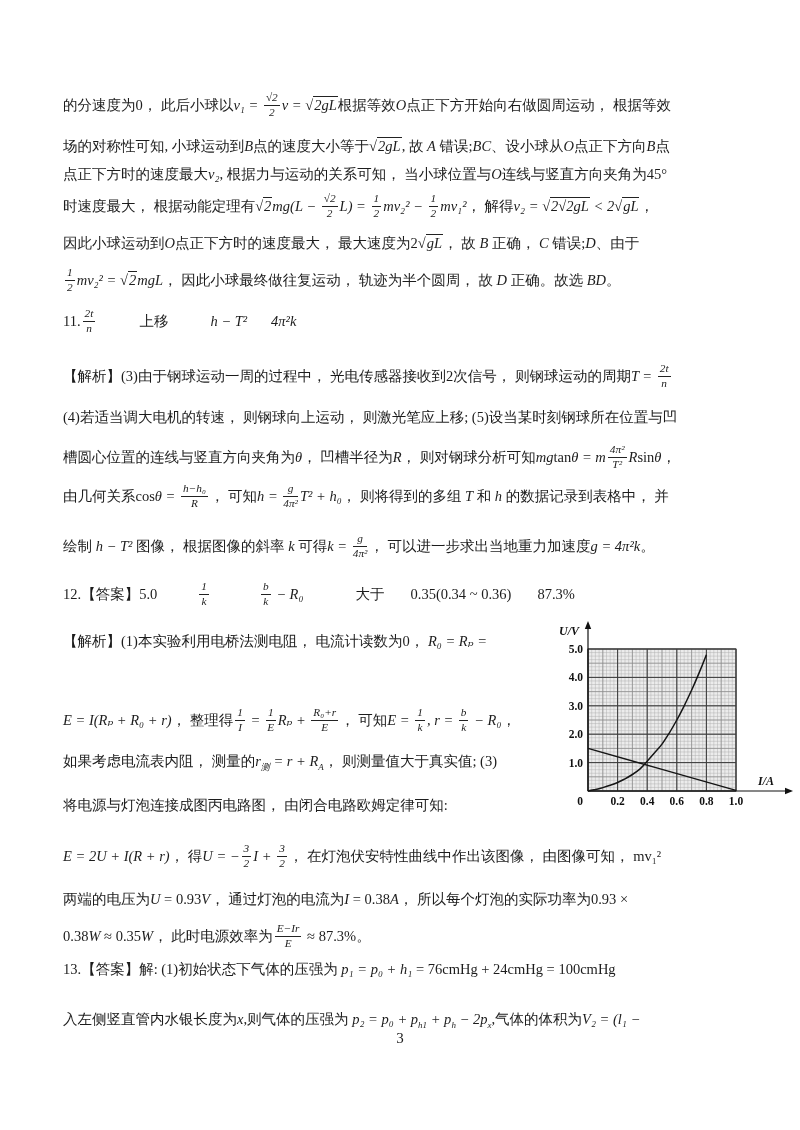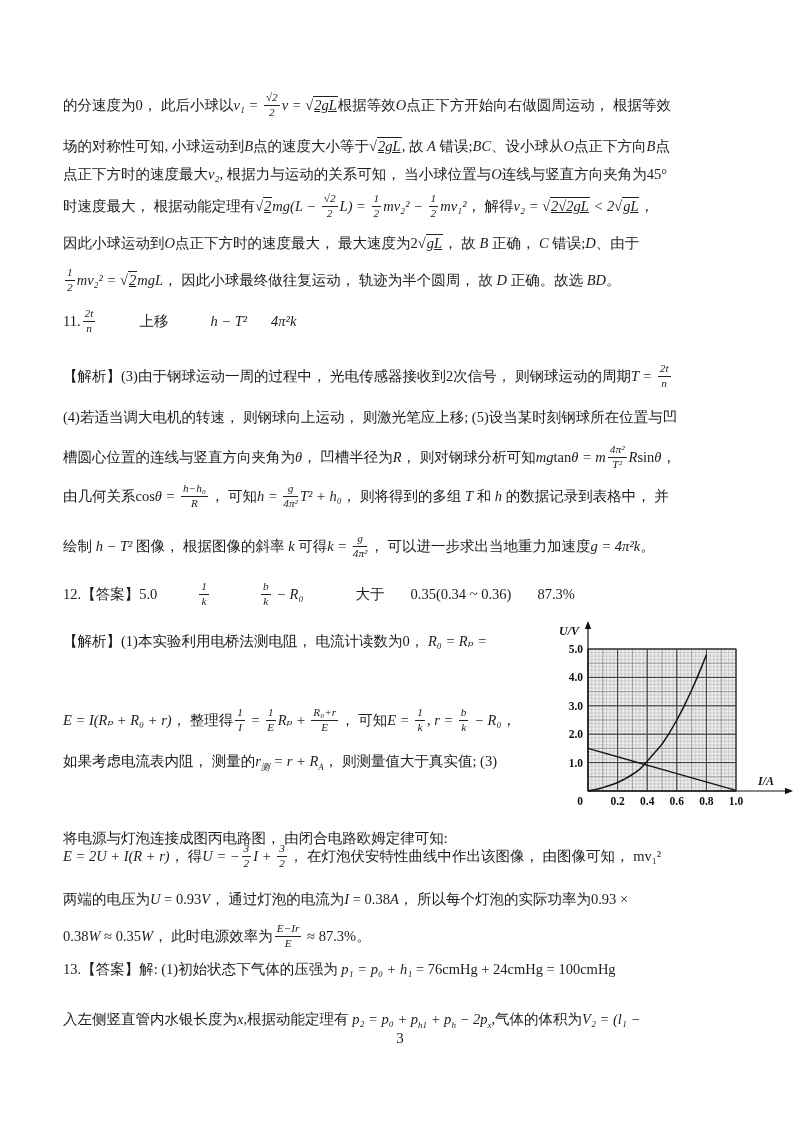--- a/index.html
+++ b/index.html
@@ -16,21 +16,21 @@
   .tx{font-family:"Liberation Serif","DejaVu Serif",serif;}
   .mi{font-family:"Liberation Serif","DejaVu Serif",serif;font-style:italic;}
   .frac{
     display:inline-block;text-align:center;vertical-align:-0.55em;
     line-height:1.05;font-size:0.78em;font-style:italic;margin:0 2px;
   }
   .frac .fn{display:block;border-bottom:1px solid #222;padding:0 2px 1px;}
   .frac .fd{display:block;padding-top:1px;}
   .rad{white-space:nowrap;font-style:italic;}
   .rad .rs{font-style:normal;}
-  .rad .rb{border-top:1.2px solid #222;padding:0 1px;text-decoration:underline;}
+  .rad .rb{border-top:1.2px solid #222;padding:0 1px;}
   sub.sb{font-size:0.62em;font-style:italic;line-height:0;}
   .gap{display:inline-block;}
   .figure{position:absolute;left:551px;top:615px;width:250px;height:200px;}
   .pageno{position:absolute;top:1030px;left:0;width:800px;text-align:center;font-size:15px;}
 </style>
 </head>
 <body>
 
 <div class="doc">
 
@@ -45,27 +45,27 @@
   <div class="line" style="top:363px"><span class="tx">【解析】(3)由于钢球运动一周的过程中， 光电传感器接收到2次信号， 则钢球运动的周期</span><span class="mi">T = </span><span class="frac"><span class="fn">2t</span><span class="fd">n</span></span></div>
   <div class="line" style="top:405px"><span class="tx">(4)若适当调大电机的转速， 则钢球向上运动， 则激光笔应上移; (5)设当某时刻钢球所在位置与凹</span></div>
   <div class="line" style="top:444px"><span class="tx">槽圆心位置的连线与竖直方向夹角为</span><span class="mi">θ</span><span class="tx">， 凹槽半径为</span><span class="mi">R</span><span class="tx">， 则对钢球分析可知</span><span class="mi">mg</span><span class="tx">tan</span><span class="mi">θ = m</span><span class="frac"><span class="fn">4π²</span><span class="fd">T²</span></span><span class="mi">R</span><span class="tx">sin</span><span class="mi">θ</span><span class="tx">，</span></div>
   <div class="line" style="top:483px"><span class="tx">由几何关系cos</span><span class="mi">θ = </span><span class="frac"><span class="fn">h−h₀</span><span class="fd">R</span></span><span class="tx">， 可知</span><span class="mi">h = </span><span class="frac"><span class="fn">g</span><span class="fd">4π²</span></span><span class="mi">T² + h₀</span><span class="tx">， 则将得到的多组 </span><span class="mi">T</span><span class="tx"> 和 </span><span class="mi">h</span><span class="tx"> 的数据记录到表格中， 并</span></div>
   <div class="line" style="top:533px"><span class="tx">绘制 </span><span class="mi">h − T²</span><span class="tx"> 图像， 根据图像的斜率 </span><span class="mi">k</span><span class="tx"> 可得</span><span class="mi">k = </span><span class="frac"><span class="fn">g</span><span class="fd">4π²</span></span><span class="tx">， 可以进一步求出当地重力加速度</span><span class="mi">g = 4π²k</span><span class="tx">。</span></div>
 
   <div class="line" style="top:581px"><span class="tx">12.【答案】5.0</span><span class="gap" style="width: 40px;"></span><span class="frac"><span class="fn">1</span><span class="fd">k</span></span><span class="gap" style="width: 48px;"></span><span class="frac"><span class="fn">b</span><span class="fd">k</span></span><span class="mi"> − R₀</span><span class="gap" style="width: 52px;"></span><span class="tx">大于</span><span class="gap" style="width: 26px;"></span><span class="tx">0.35(0.34 ~ 0.36)</span><span class="gap" style="width: 26px;"></span><span class="tx">87.3%</span></div>
   <div class="line" style="top:629px"><span class="tx">【解析】(1)本实验利用电桥法测电阻， 电流计读数为0， </span><span class="mi">R₀ = Rₚ =</span></div>
   <div class="line" style="top:707px"><span class="mi">E = I(Rₚ + R₀ + r)</span><span class="tx">， 整理得</span><span class="frac"><span class="fn">1</span><span class="fd">I</span></span><span class="mi"> = </span><span class="frac"><span class="fn">1</span><span class="fd">E</span></span><span class="mi">Rₚ + </span><span class="frac"><span class="fn">R₀+r</span><span class="fd">E</span></span><span class="tx">， 可知</span><span class="mi">E = </span><span class="frac"><span class="fn">1</span><span class="fd">k</span></span><span class="mi">, r = </span><span class="frac"><span class="fn">b</span><span class="fd">k</span></span><span class="mi"> − R₀</span><span class="tx">，</span></div>
   <div class="line" style="top:749px"><span class="tx">如果考虑电流表内阻， 测量的</span><span class="mi">r</span><sub class="sb">测</sub><span class="mi"> = r + R</span><sub class="sb">A</sub><span class="tx">， 则测量值大于真实值; (3)</span></div>
-  <div class="line" style="top:826px"><span class="tx">将电源与灯泡连接成图丙电路图， 由闭合电路欧姆定律可知:</span></div>
+  <div class="line" style="top:793px"><span class="tx">将电源与灯泡连接成图丙电路图， 由闭合电路欧姆定律可知:</span></div>
   <div class="line" style="top:843px"><span class="mi">E =  2U + I(R + r)</span><span class="tx">， 得</span><span class="mi">U = −</span><span class="frac"><span class="fn">3</span><span class="fd">2</span></span><span class="mi">I + </span><span class="frac"><span class="fn">3</span><span class="fd">2</span></span><span class="tx">， 在灯泡伏安特性曲线中作出该图像， 由图像可知， mv₁²</span></div>
   <div class="line" style="top:887px"><span class="tx">两端的电压为</span><span class="mi">U</span><span class="tx"> = 0.93</span><span class="mi">V</span><span class="tx">， 通过灯泡的电流为</span><span class="mi">I</span><span class="tx"> = 0.38</span><span class="mi">A</span><span class="tx">， 所以每个灯泡的实际功率为0.93 ×</span></div>
   <div class="line" style="top:923px"><span class="tx">0.38</span><span class="mi">W</span><span class="tx"> ≈ 0.35</span><span class="mi">W</span><span class="tx">， 此时电源效率为</span><span class="frac"><span class="fn">E−Ir</span><span class="fd">E</span></span><span class="tx"> ≈ 87.3%。</span></div>
 
   <div class="line" style="top:957px"><span class="tx">13.【答案】解: (1)初始状态下气体的压强为 </span><span class="mi">p₁ = p₀ + h₁</span><span class="tx"> = 76cmHg + 24cmHg = 100cmHg</span></div>
-  <div class="line" style="top:1007px"><span class="tx">入左侧竖直管内水银长度为</span><span class="mi">x</span><span class="tx">,根据动能定理有 </span><span class="mi">p₂ = p₀ + p</span><sub class="sb">h1</sub><span class="mi"> + p</span><sub class="sb">h</sub><span class="mi"> − 2p</span><sub class="sb">x</sub><span class="tx">,气体的体积为</span><span class="mi">V₂ = (l₁ −</span></div>
+  <div class="line" style="top:1007px"><span class="tx">入左侧竖直管内水银长度为</span><span class="mi">x</span><span class="tx">,则气体的压强为 </span><span class="mi">p₂ = p₀ + p</span><sub class="sb">h1</sub><span class="mi"> + p</span><sub class="sb">h</sub><span class="mi"> − 2p</span><sub class="sb">x</sub><span class="tx">,气体的体积为</span><span class="mi">V₂ = (l₁ −</span></div>
 
   <div class="figure">
     <svg id="chart" width="250" height="200" viewBox="0 0 250 200">
         <rect x="37" y="34" width="148" height="142" fill="#ececec"></rect>
         <line x1="37" y1="34" x2="37" y2="176" stroke="#adadad" stroke-width="0.45"></line>
         <line x1="40.7" y1="34" x2="40.7" y2="176" stroke="#adadad" stroke-width="0.45"></line>
         <line x1="44.4" y1="34" x2="44.4" y2="176" stroke="#adadad" stroke-width="0.45"></line>
         <line x1="48.1" y1="34" x2="48.1" y2="176" stroke="#adadad" stroke-width="0.45"></line>
         <line x1="51.8" y1="34" x2="51.8" y2="176" stroke="#adadad" stroke-width="0.45"></line>
         <line x1="55.5" y1="34" x2="55.5" y2="176" stroke="#adadad" stroke-width="0.45"></line>

